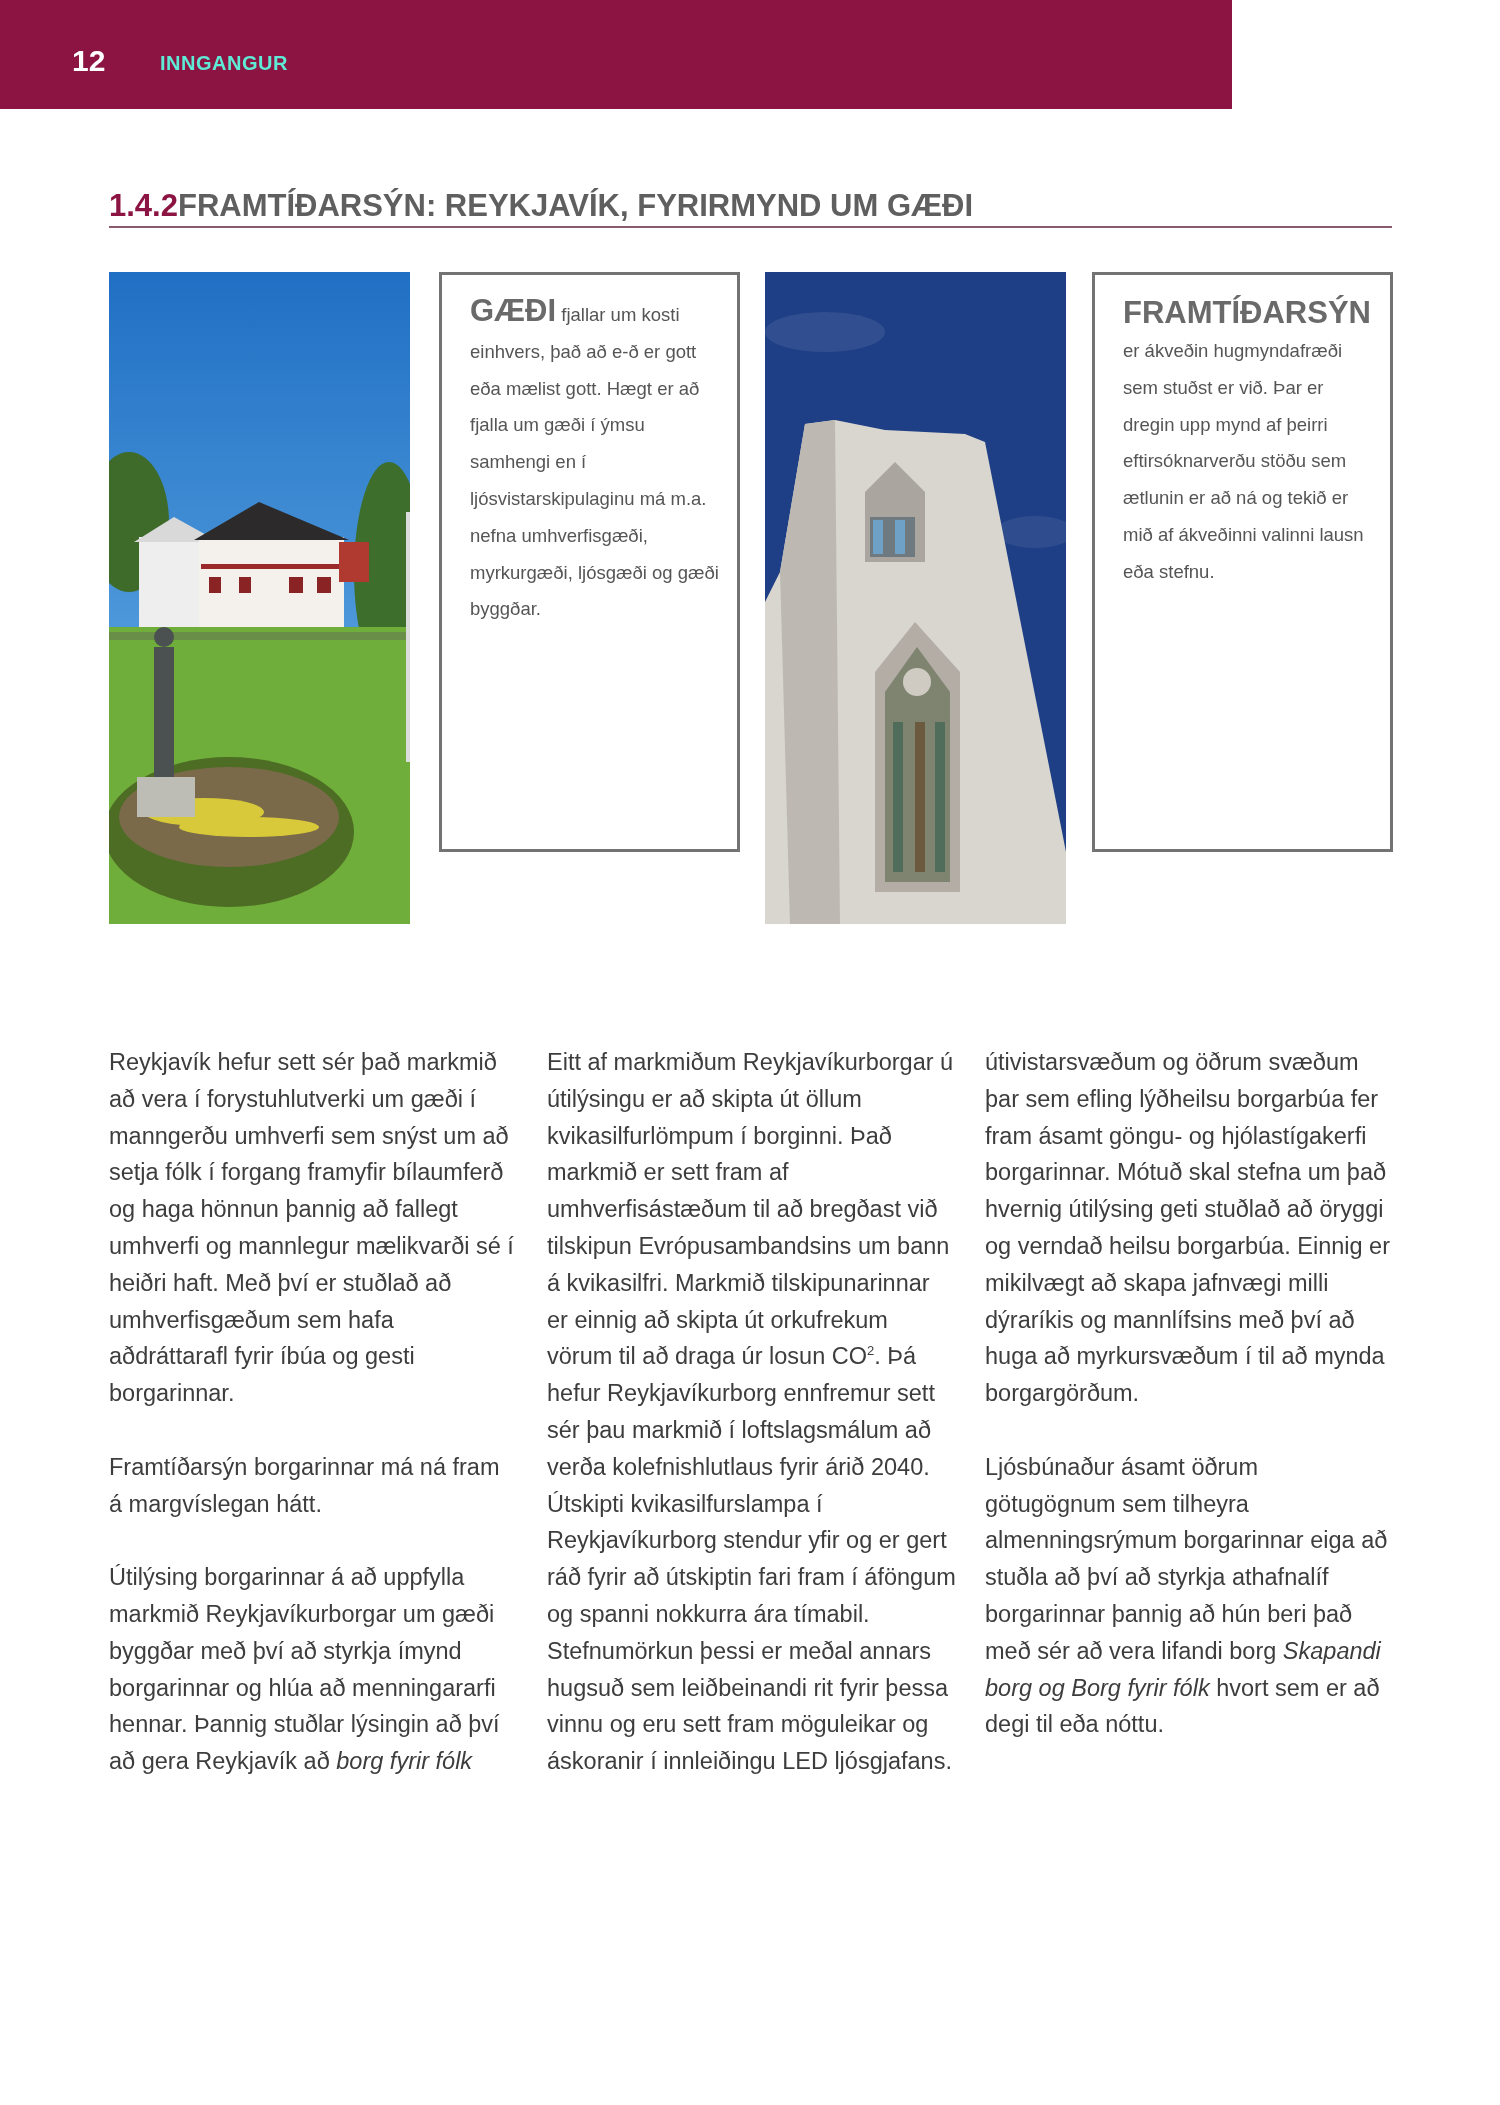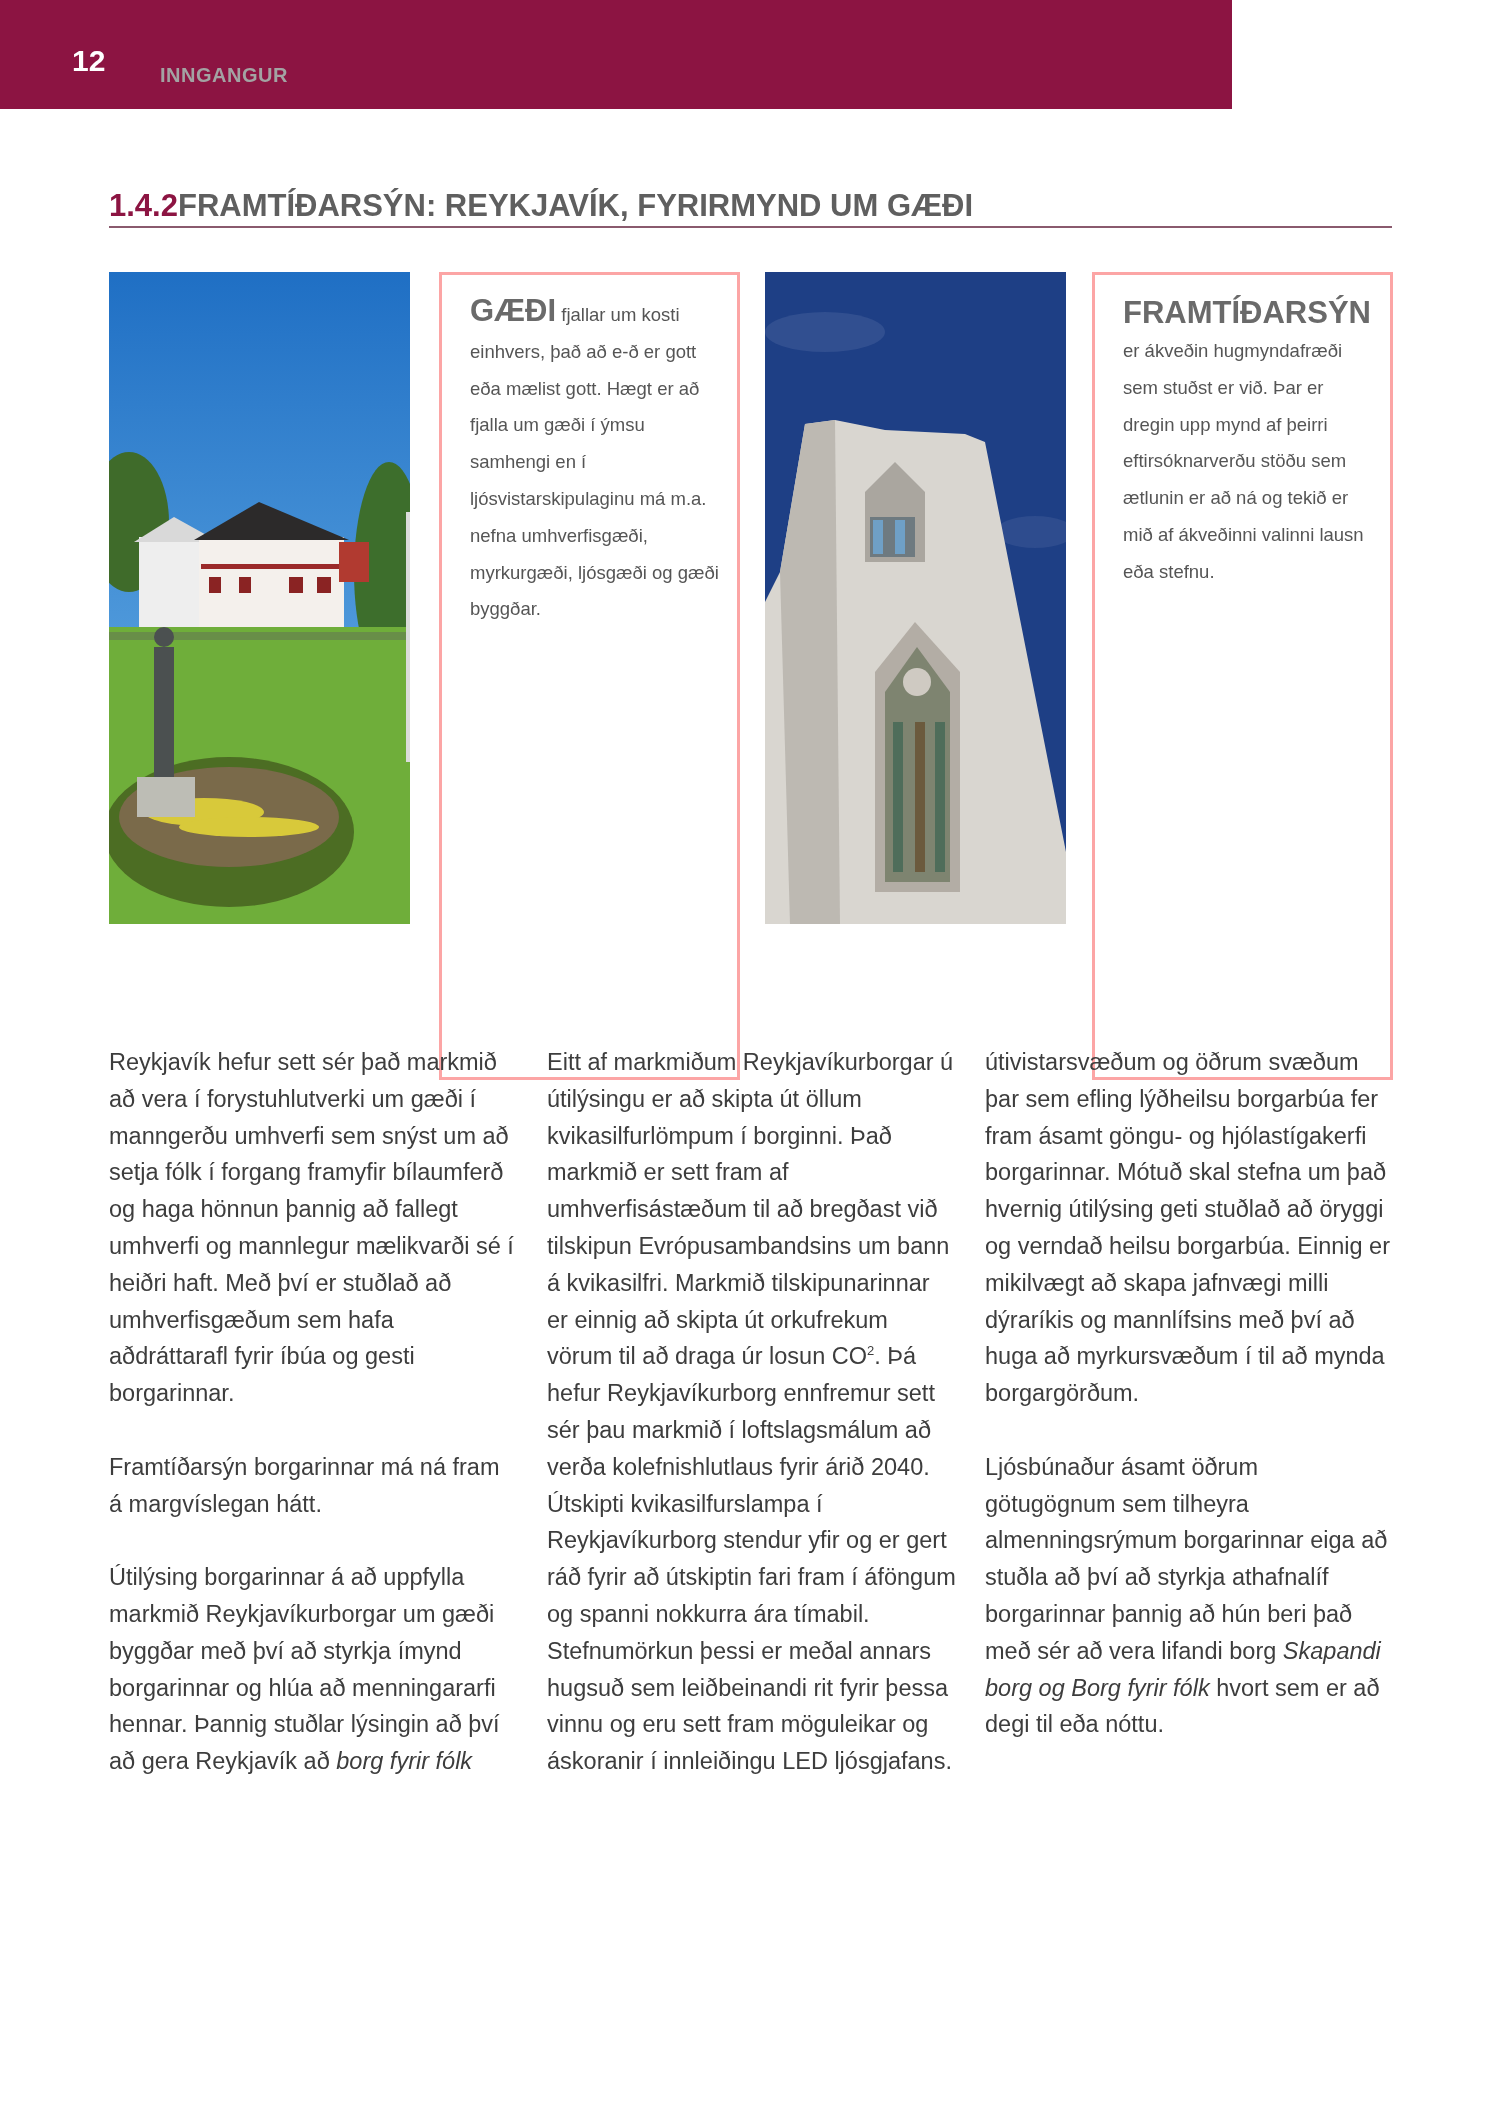--- a/index.html
+++ b/index.html
@@ -1,28 +1,28 @@
 <!DOCTYPE html>
 <html><head>
 <meta charset="utf-8">
 <style>
   html, body { margin:0; padding:0; }
   body { width:1500px; height:2105px; background:#ffffff; position:relative; overflow:hidden;
          font-family:"Liberation Sans", "DejaVu Sans", sans-serif; color:#3a3a3a; }
   .topbar { position:absolute; left:0; top:0; width:1232px; height:109px; background:#8c1442; }
   .page-num { position:absolute; left:72px; top:44px; font-size:30px; font-weight:bold; color:#ffffff; }
-  .section-name { position:absolute; left:160px; top:64px; font-size:20px; font-weight:bold; color:#a3a3a3; letter-spacing:0.5px; }
+  .section-name { position:absolute; left:160px; top:52px; font-size:20px; font-weight:bold; color:#5eead4; letter-spacing:0.5px; }
   .heading { position:absolute; left:109px; top:188px; font-size:31px; font-weight:bold; color:#5f5f5f; white-space:nowrap; }
   .heading .num { color:#8c1442; }
   .heading-rule { position:absolute; left:109px; top:226px; width:1283px; height:2px; background:#8a5a6e; }
   .photo { position:absolute; top:272px; height:652px; width:301px; overflow:hidden; }
   .photo svg { display:block; width:100%; height:100%; }
   .photo-1 { left:109px; }
   .photo-2 { left:765px; }
-  .defbox { position:absolute; top:272px; height:808px; border:3px solid #fca5a5; box-sizing:border-box; background:#fff; }
+  .defbox { position:absolute; top:272px; height:580px; border:3px solid #737373; box-sizing:border-box; background:#fff; }
   .defbox-1 { left:439px; width:301px; }
   .defbox-2 { left:1092px; width:301px; }
   .defbox .inner { position:absolute; left:28px; top:18px; right:18px; font-size:18.5px; line-height:36.8px; color:#555; }
   .defbox .term { font-size:31px; font-weight:bold; color:#6a6a6a; }
   .defbox-2 .term { display:block; line-height:40px; }
   .col { position:absolute; top:1044px; width:410px; font-size:23.5px; line-height:36.8px; color:#3d3d3d; }
   .col p { margin:0 0 36.8px 0; }
   .col-1 { left:109px; }
   .col-2 { left:547px; }
   .col-3 { left:985px; }

